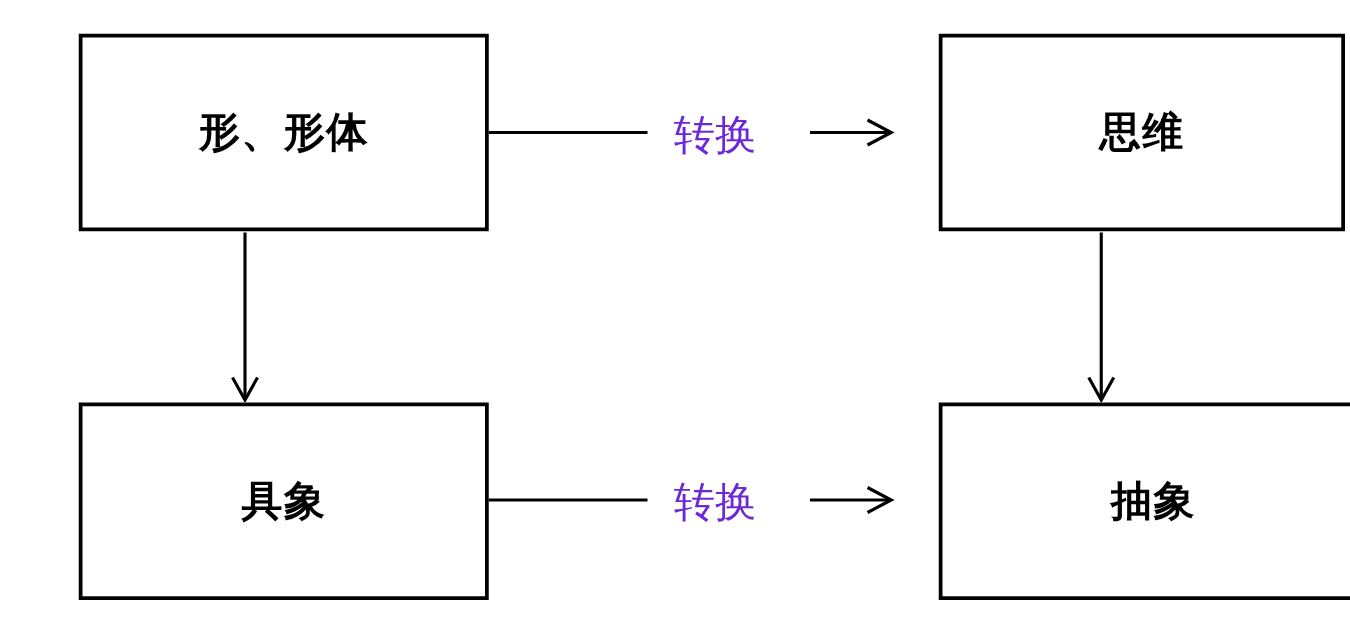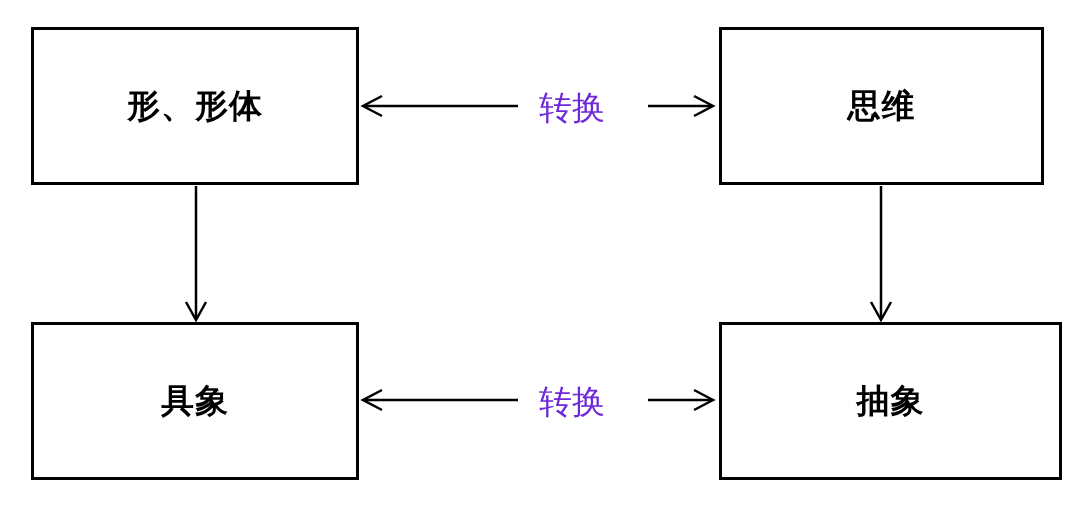--- a/index.html
+++ b/index.html
@@ -23,20 +23,21 @@
     height: 509px;
   }
   .box {
     position: absolute;
     box-sizing: border-box;
     border: 3px solid #000000;
     background: #ffffff;
     display: flex;
     align-items: center;
     justify-content: center;
+    margin-left: 32px;
   }
   .box-label {
     font-size: 33px;
     font-weight: bold;
     color: #000000;
     letter-spacing: 1px;
     white-space: nowrap;
   }
   .box-tl { left: 31px;  top: 27px;  width: 328px; height: 158px; }
   .box-tr { left: 719px; top: 27px;  width: 325px; height: 158px; }

